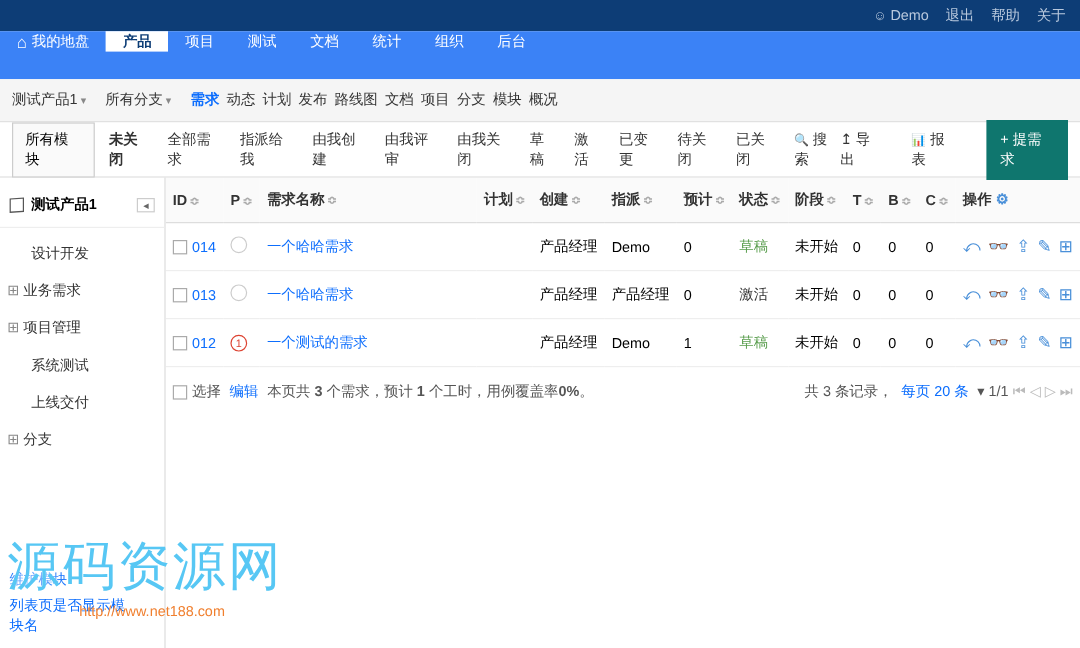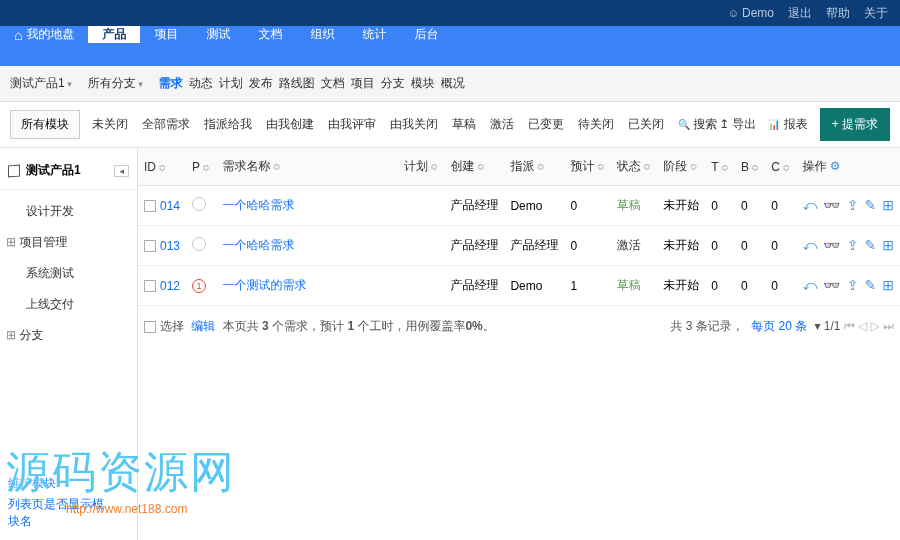--- a/index.html
+++ b/index.html
@@ -13,44 +13,44 @@
 .mainnav a.active{background:#fff;color:#0d3d76;font-weight:bold}
 .subnav{background:#f5f5f5;border-bottom:1px solid #ddd;height:36px;display:flex;align-items:center;padding:0 10px;gap:16px}
 .subnav .dd{color:#333;cursor:pointer}
 .subnav .dd::after{content:" ▾";color:#888;font-size:9px}
 .subnav a{color:#333;cursor:pointer}
 .subnav a.active{color:#0d6efd;font-weight:bold}
 .toolbar{background:#fff;border-bottom:1px solid #e0e0e0;height:46px;display:flex;align-items:center;padding:0 10px;position:relative}
 .toolbar .modbtn{border:1px solid #ccc;padding:5px 10px;margin-right:12px;cursor:pointer;background:#fafafa}
 .toolbar .filters{display:flex;gap:14px}
 .toolbar .filters a{color:#333;cursor:pointer}
-.toolbar .filters a.active{font-weight:normal}
+.toolbar .filters a.active{font-weight:bold}
 .toolbar .filters a.search::before{content:"🔍 ";font-size:10px}
-.toolbar .right{margin-left:auto;display:flex;align-items:center;gap:12px}
+.toolbar .right{margin-left:auto;display:flex;align-items:center;gap:24px}
 .toolbar .right a{color:#333;cursor:pointer}
 .toolbar .right a::before{margin-right:3px}
 .toolbar .right a.exp::before{content:"↥"}
 .toolbar .right a.rep::before{content:"📊";font-size:10px}
 .toolbar .btn-primary{background:#0f766e;color:#fff;padding:8px 12px;cursor:pointer}
 .toolbar .btn-primary::before{content:"+ "}
 .content{display:flex;height:calc(540px - 26px - 40px - 36px - 46px)}
 .sidebar{width:138px;border-right:1px solid #ddd;padding:8px 0;position:relative}
 .sidebar .head{display:flex;align-items:center;padding:6px 8px 10px;border-bottom:1px solid #eee;margin-bottom:6px}
 .sidebar .head .cube{display:inline-block;width:12px;height:12px;border:1.5px solid #555;margin-right:6px;transform:skewY(-4deg)}
 .sidebar .head .t{font-weight:bold;flex:1}
 .sidebar .head .caret{border:1px solid #ccc;padding:0 4px;font-size:9px;color:#666;cursor:pointer}
 .sidebar ul{list-style:none}
 .sidebar li{padding:7px 8px 7px 18px;cursor:pointer;color:#333}
 .sidebar li.exp::before{content:"⊞ ";color:#888;margin-left:-12px}
 .sidebar li.leaf::before{content:"";display:inline-block;width:8px}
 .sidebar .foot{position:absolute;bottom:8px;left:8px;right:24px;text-align:left}
 .sidebar .foot a{display:block;color:#0d6efd;cursor:pointer;padding:2px 0}
 .table-wrap{flex:1;overflow:auto}
 table{width:100%;border-collapse:collapse}
-th{background:#fafafa;border-bottom:1px solid #ddd;padding:10px 6px;text-align:left;color:#333;font-weight:normal;cursor:pointer;white-space:nowrap}
+th{background:#fafafa;border-bottom:1px solid #ddd;padding:10px 6px;text-align:left;color:#333;font-weight:bold;cursor:pointer;white-space:nowrap}
 th .srt::after{content:"≎";color:#aaa;font-size:10px;margin-left:2px}
 td{border-bottom:1px solid #eee;padding:11px 6px;white-space:nowrap}
 td.id a,td.name a{color:#0d6efd;cursor:pointer}
 td .chk{display:inline-block;width:12px;height:12px;border:1px solid #aaa;margin-right:4px;vertical-align:middle}
 td .pri{display:inline-block;width:14px;height:14px;border:1px solid #ccc;border-radius:50%;text-align:center;line-height:13px;font-size:9px;color:#ccc}
 td .pri.p1{border-color:#d43;color:#d43}
 td.st-draft{color:#5a9e4e}
 td.st-active{color:#333}
 .actions{display:flex;gap:6px;color:#4a90d9}
 .actions span{cursor:pointer;font-size:14px}
@@ -71,22 +71,22 @@
   <span>帮助</span>
   <span>关于</span>
 </div>
 
 <div class="mainnav" id="mainnav">
     <a class="home">我的地盘</a>
     <a class="active">产品</a>
     <a>项目</a>
     <a>测试</a>
     <a>文档</a>
+    <a>统计</a>
     <a>组织</a>
-    <a>统计</a>
     <a>后台</a>
   </div>
 
 <div class="subnav">
   <span class="dd">测试产品1</span>
   <span class="dd">所有分支</span>
   <span id="subnav-items" style="display:flex;gap:6px">
       <a class="active">需求</a>
       <a>动态</a>
       <a>计划</a>
@@ -125,20 +125,21 @@
 
 <div class="content">
   <div class="sidebar">
     <div class="head">
       <span class="cube"></span>
       <span class="t">测试产品1</span>
       <span class="caret">◂</span>
     </div>
     <ul id="tree">
         <li class="leaf">设计开发</li>
+        <li class="exp">业务需求</li>
         <li class="exp">项目管理</li>
         <li class="leaf">系统测试</li>
         <li class="leaf">上线交付</li>
         <li class="exp">分支</li>
       </ul>
     <div class="foot">
       <a>维护模块</a>
       <a>列表页是否显示模块名</a>
     </div>
   </div>

